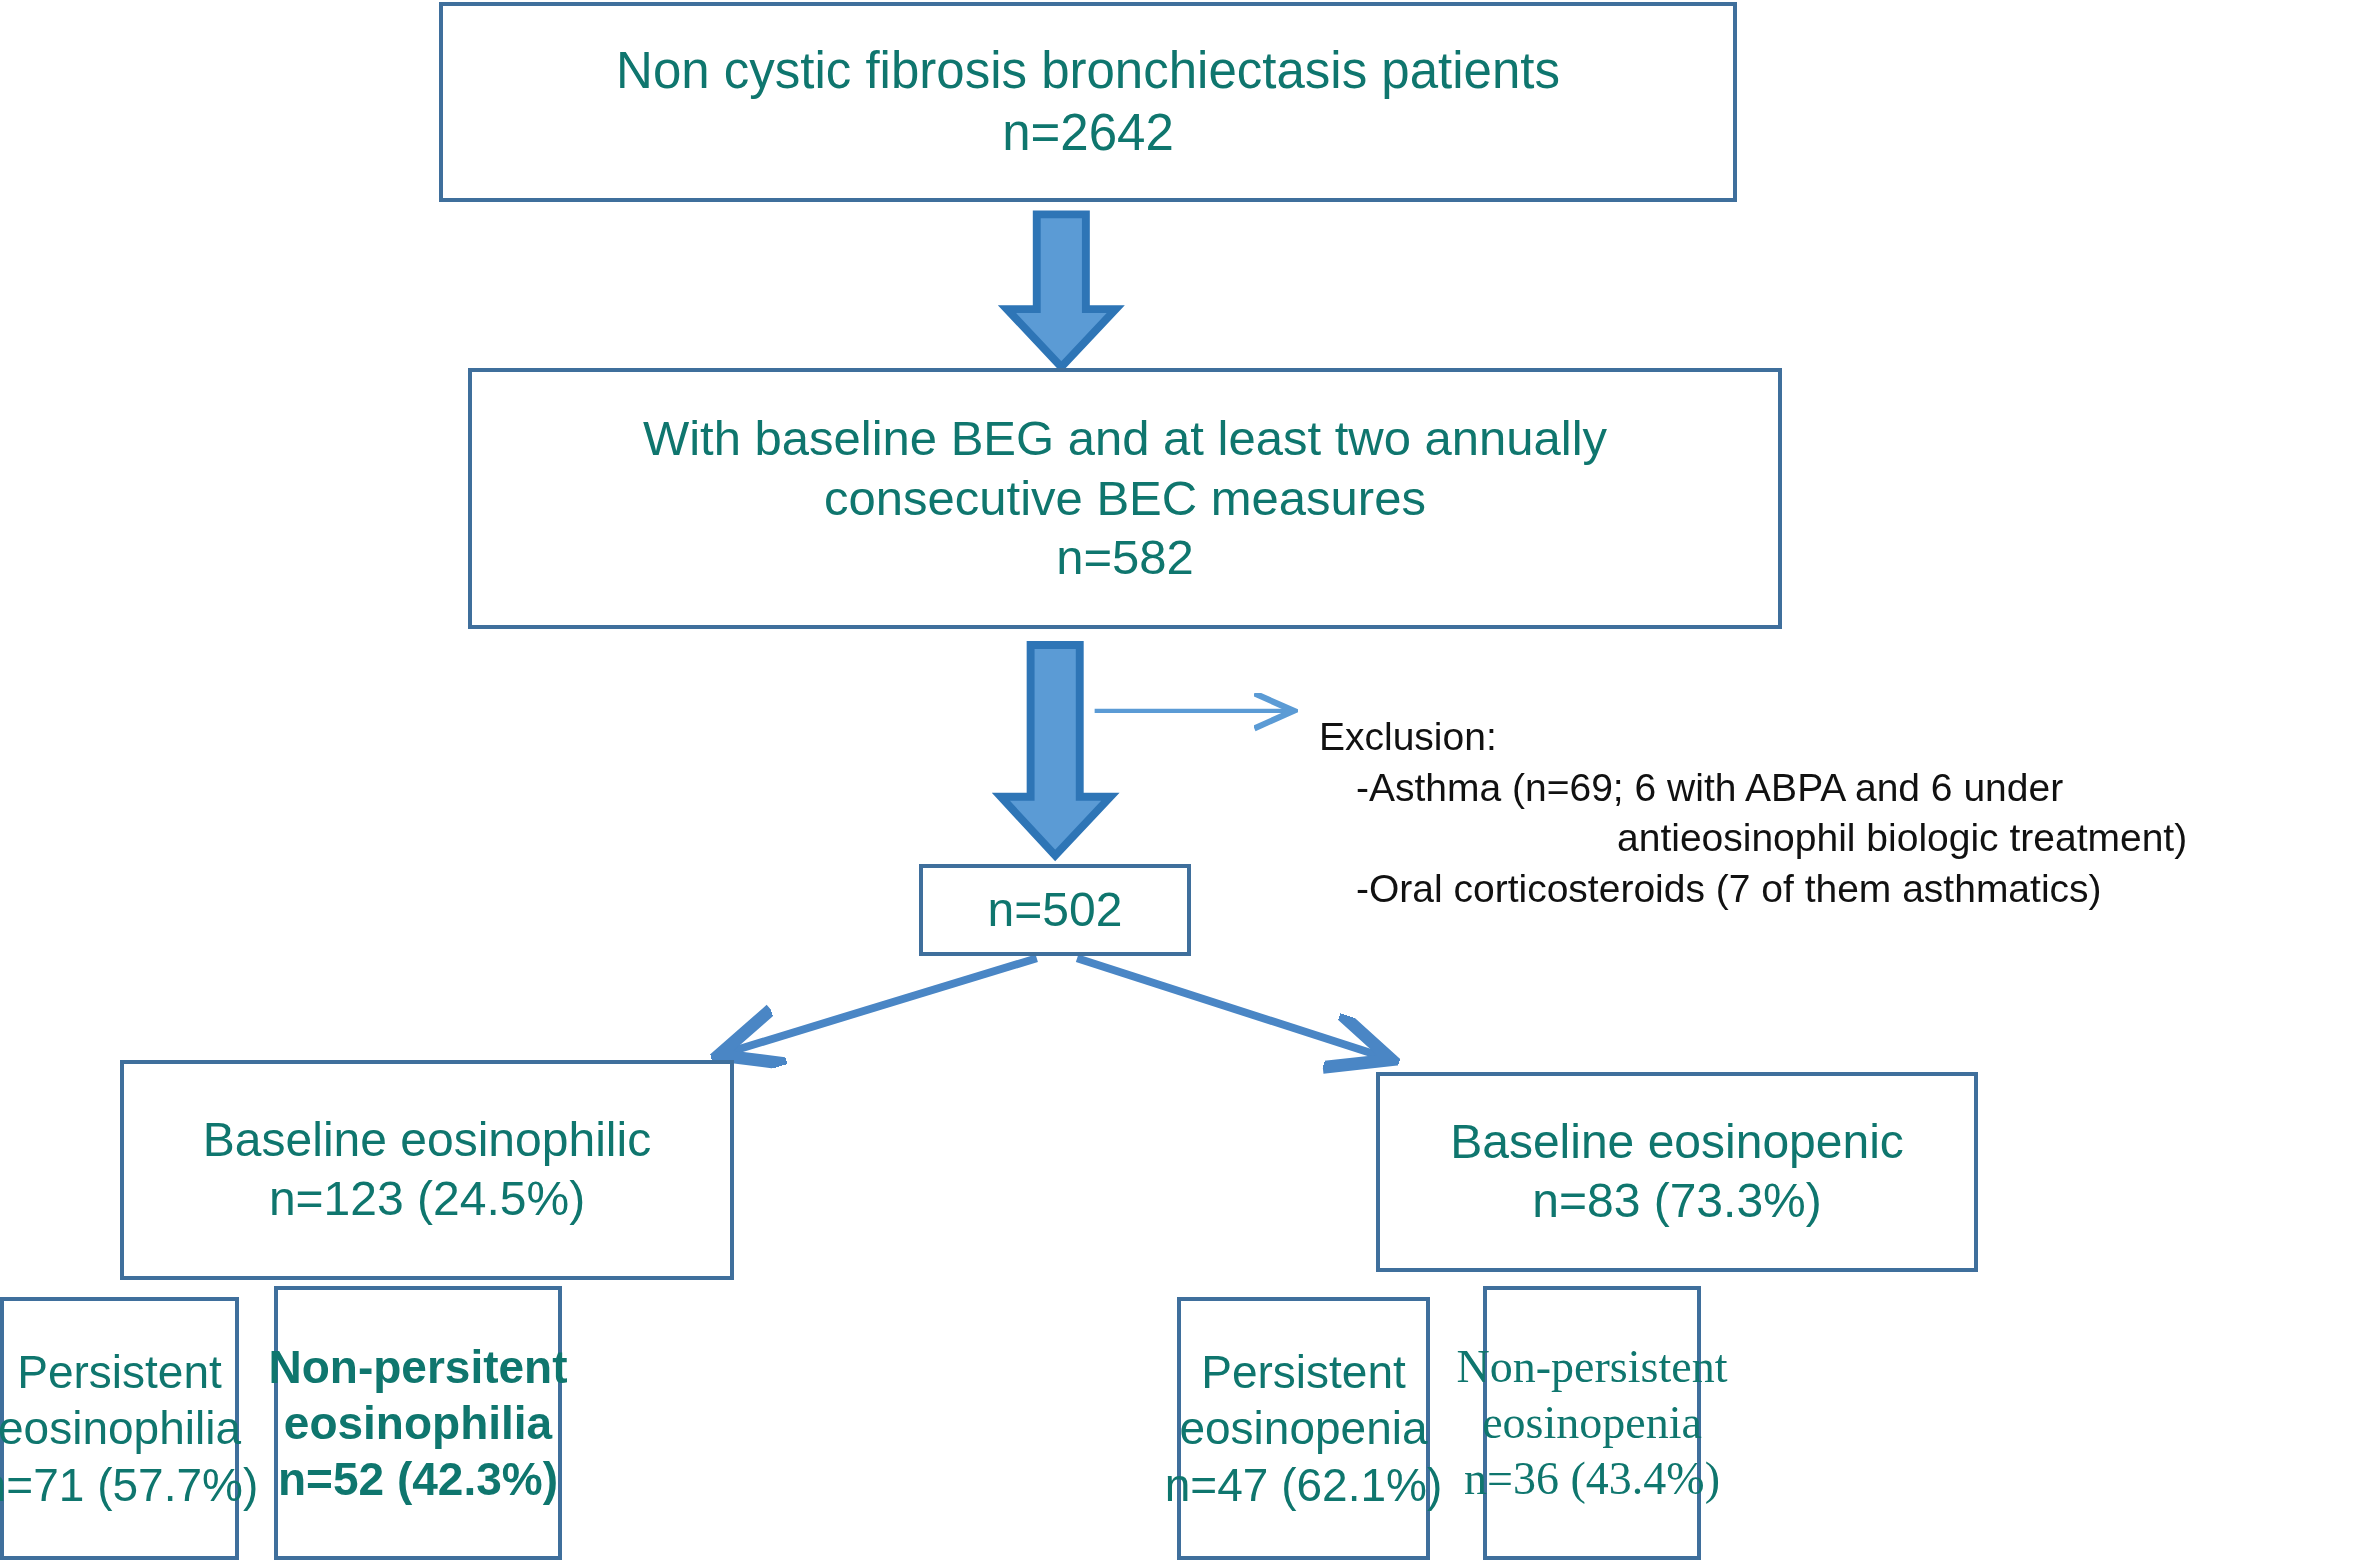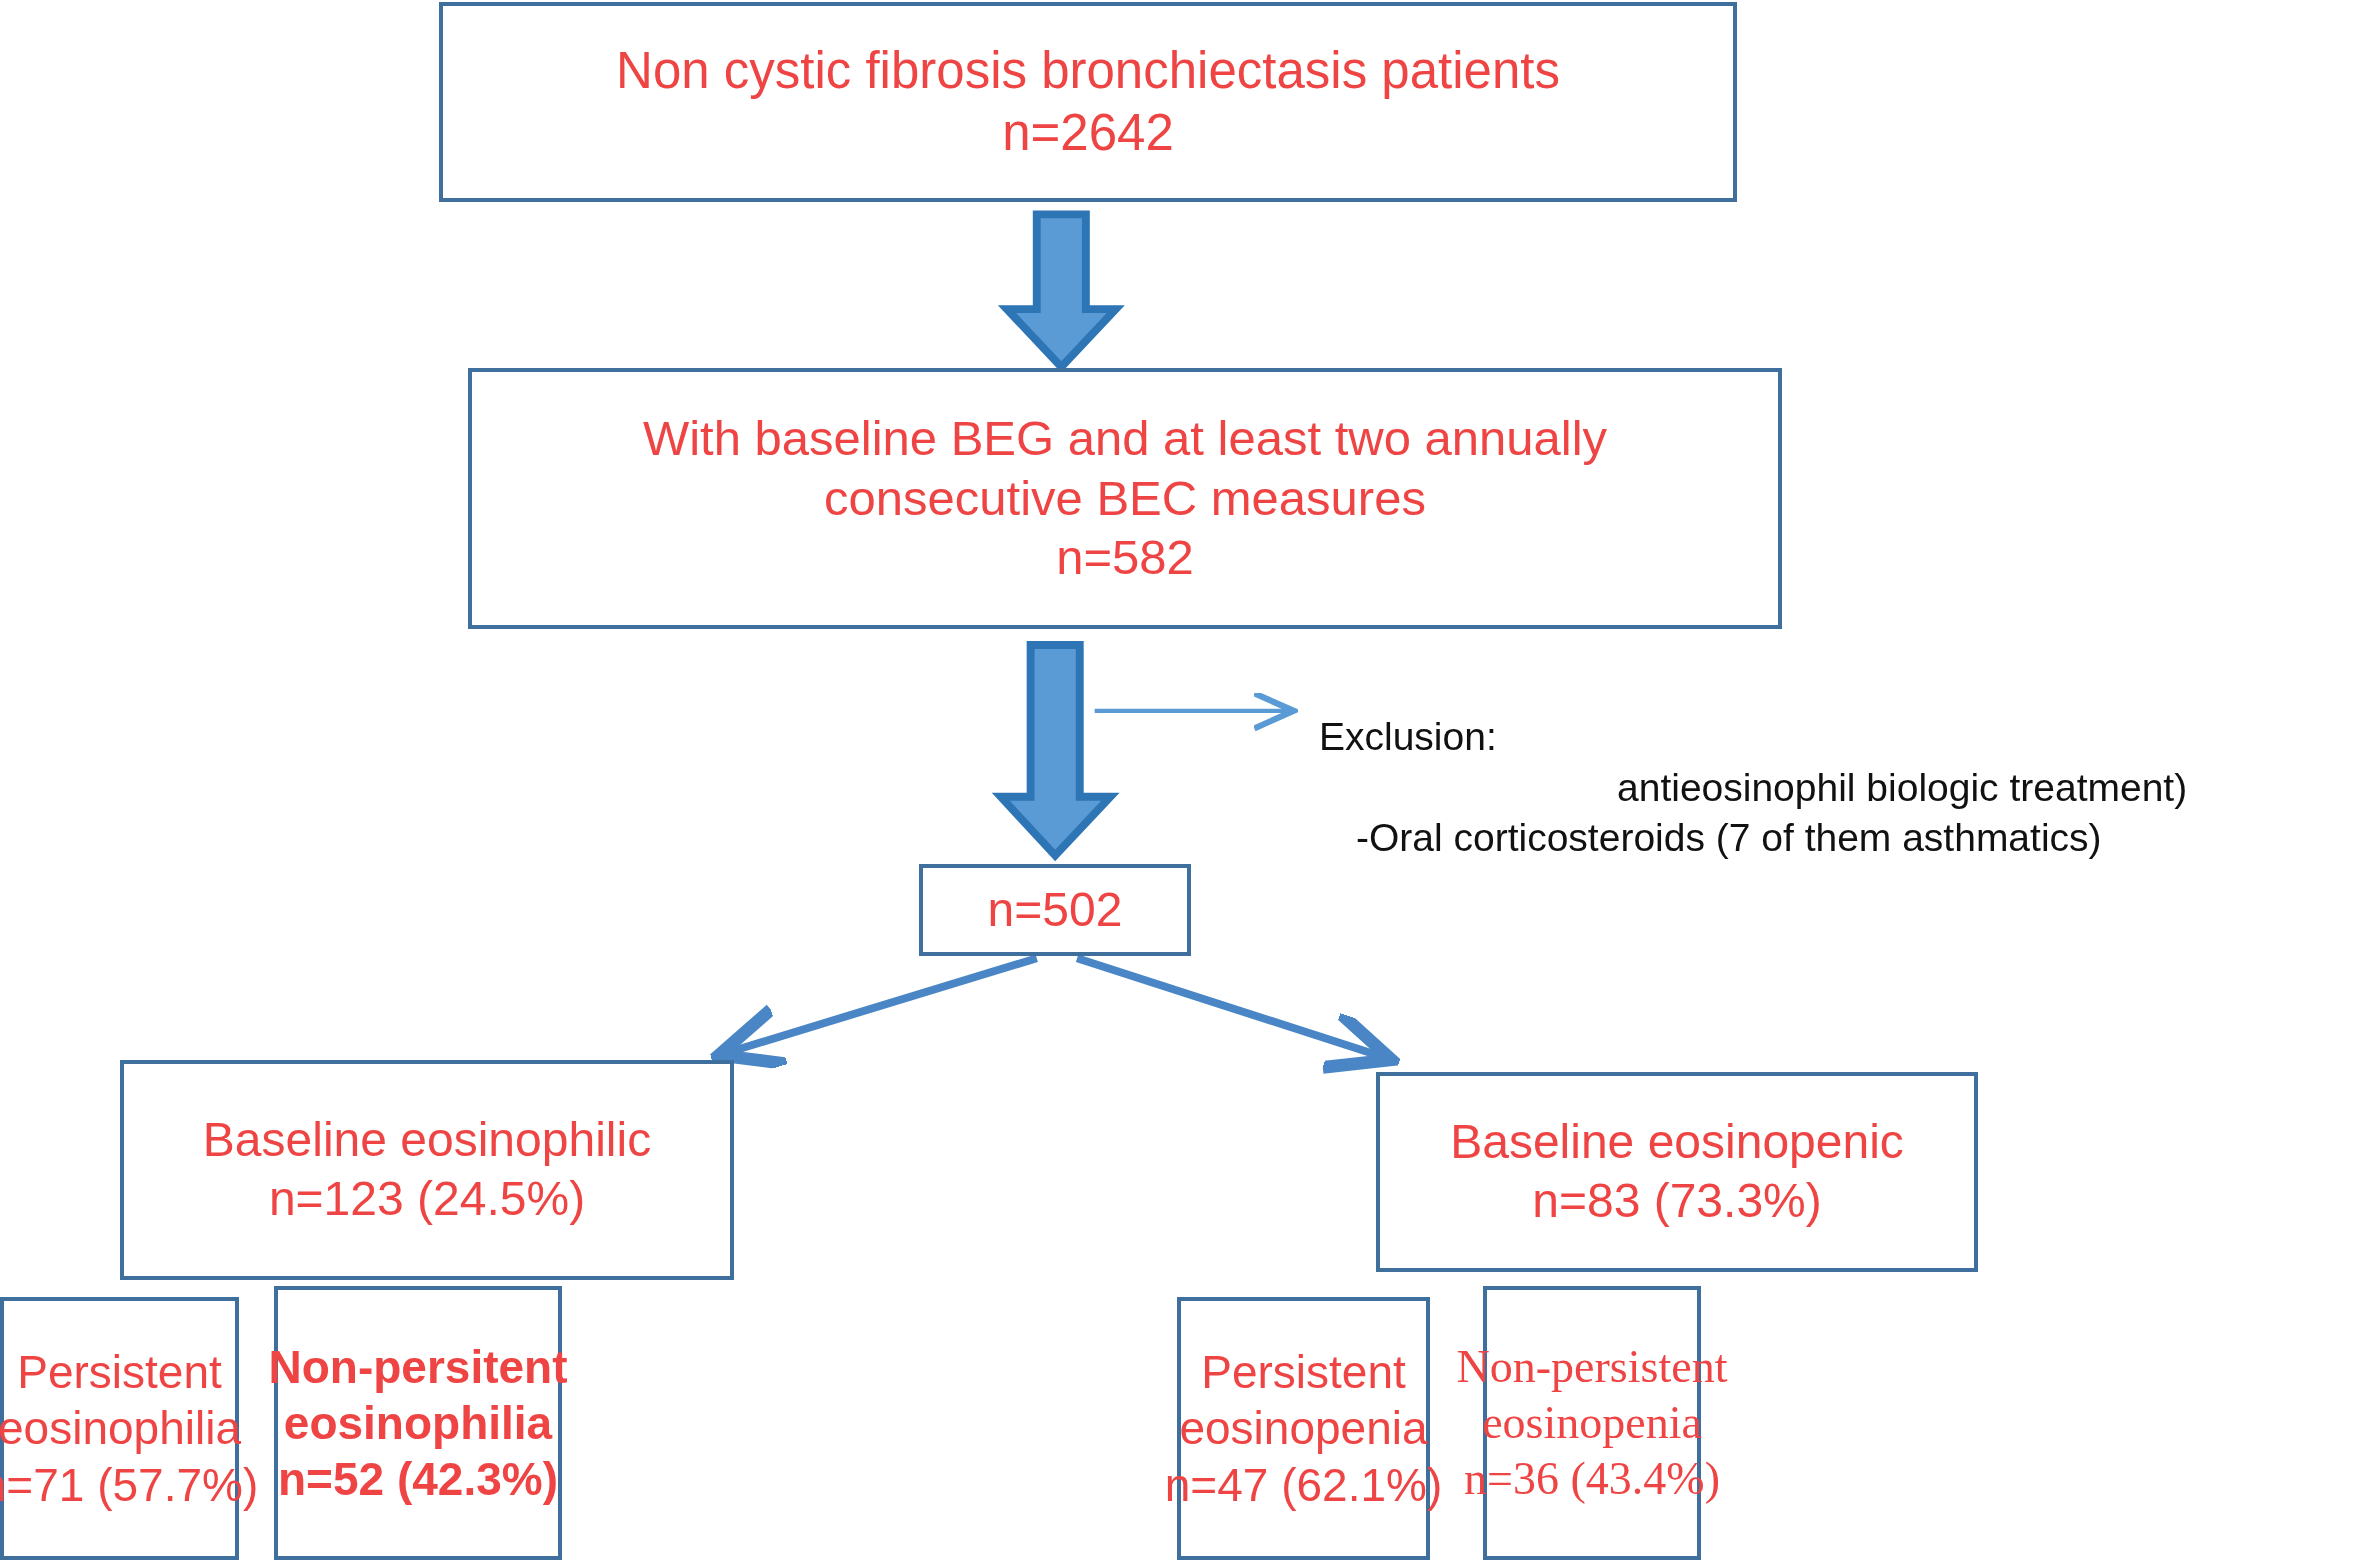--- a/index.html
+++ b/index.html
@@ -22,21 +22,21 @@
     position: absolute;
     box-sizing: border-box;
     background: #ffffff;
     border: 4.4px solid #3f6f9c;
     display: flex;
     flex-direction: column;
     align-items: center;
     justify-content: center;
     text-align: center;
     line-height: 1.22;
-    color: #ef4444;
+    color: #0f766e;
   }
   .box .line {
     display: block;
     white-space: nowrap;
   }
 
   
   #node-total      { left: 439px;  top: 1.8px;    width: 1298px; height: 200px; font-size: 51px; }
   #node-baseline   { left: 468px;  top: 368px;  width: 1314px; height: 261px; font-size: 49px; }
   #node-n502       { left: 919px; top: 864px;  width: 272px;  height: 92px; font-size: 48px; }
@@ -115,20 +115,21 @@
   </div>
 
   <div class="box" id="node-baseline">
     <span class="line">With baseline BEG and at least two annually</span>
     <span class="line">consecutive BEC measures</span>
     <span class="line">n=582</span>
   </div>
 
   <div id="exclusion">
     <span class="ex-line">Exclusion:</span>
+    <span class="ex-line ind1">-Asthma (n=69; 6 with ABPA and 6 under</span>
     <span class="ex-line ind2">antieosinophil biologic treatment)</span>
     <span class="ex-line ind1">-Oral corticosteroids (7 of them asthmatics)</span>
   </div>
 
   <div class="box" id="node-n502">
     <span class="line">n=502</span>
   </div>
 
   <div class="box" id="node-eosinophilic">
     <span class="line">Baseline eosinophilic</span>

